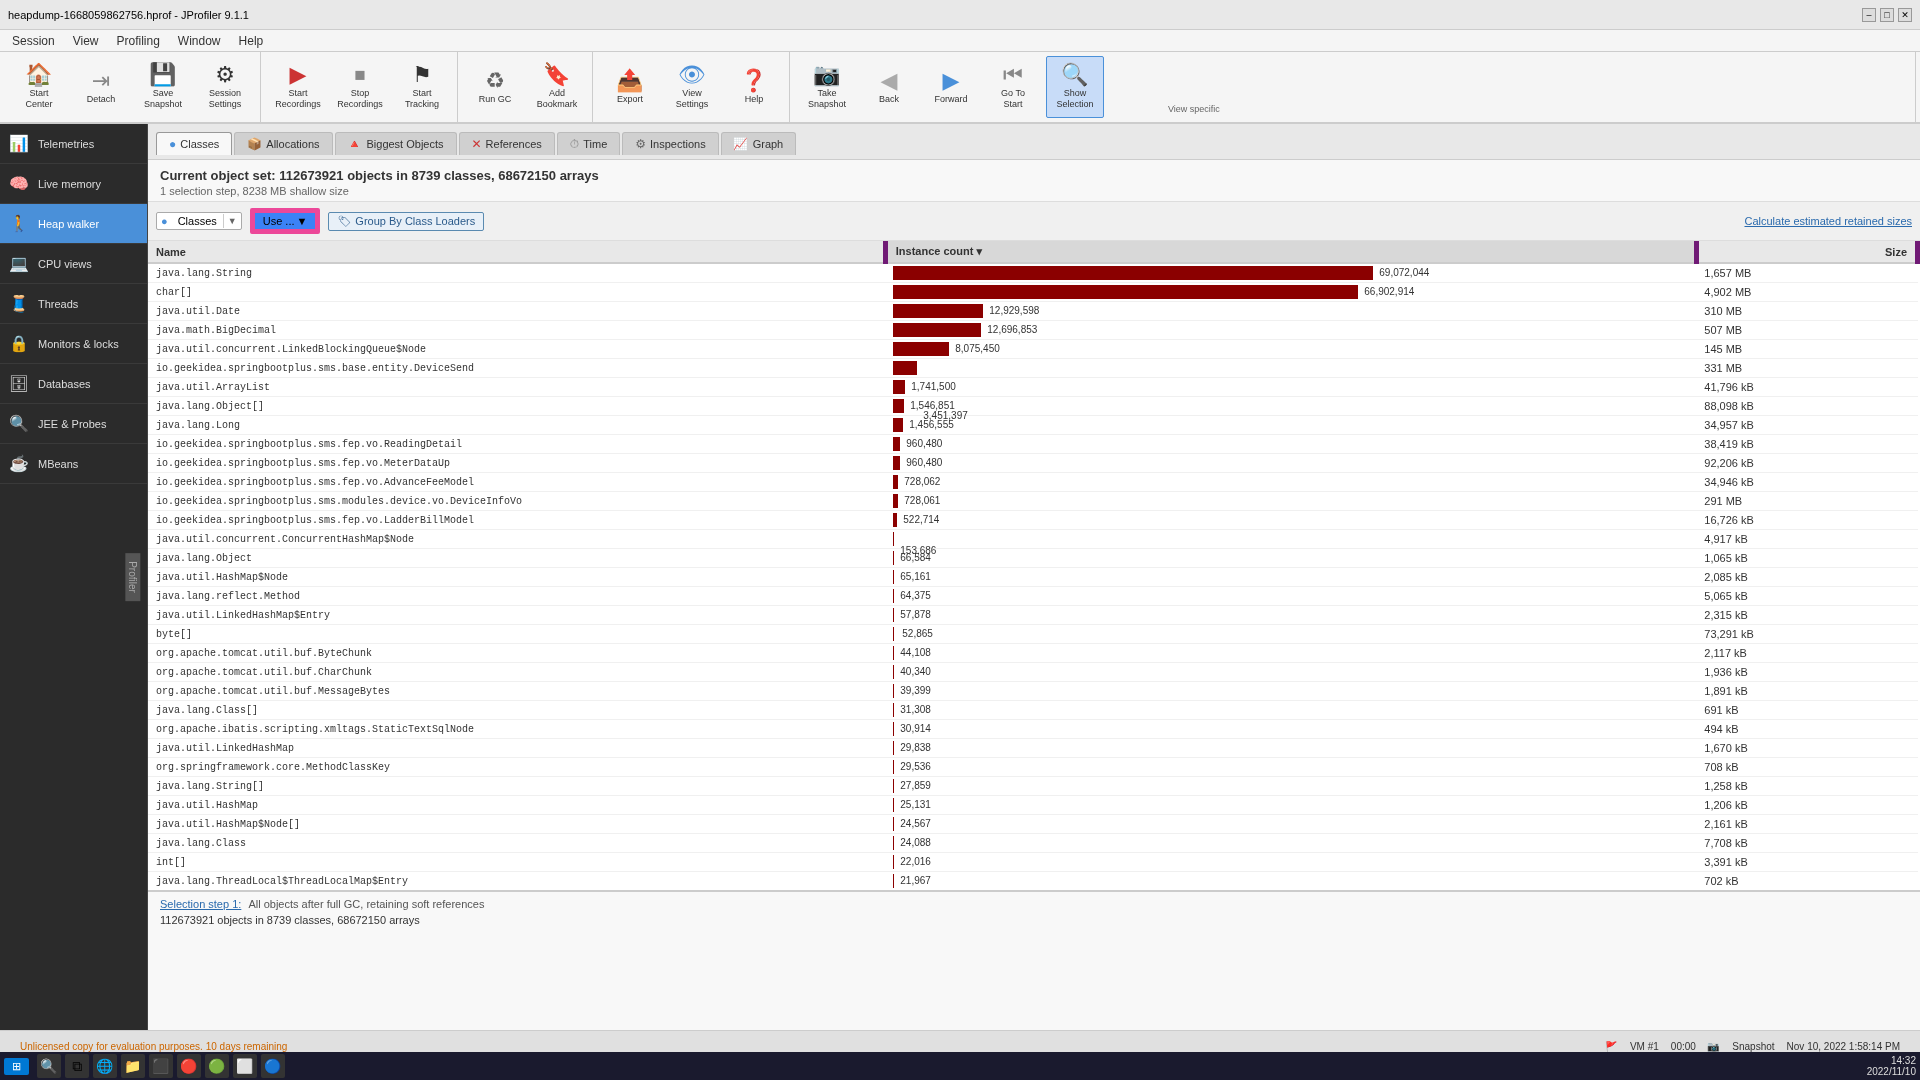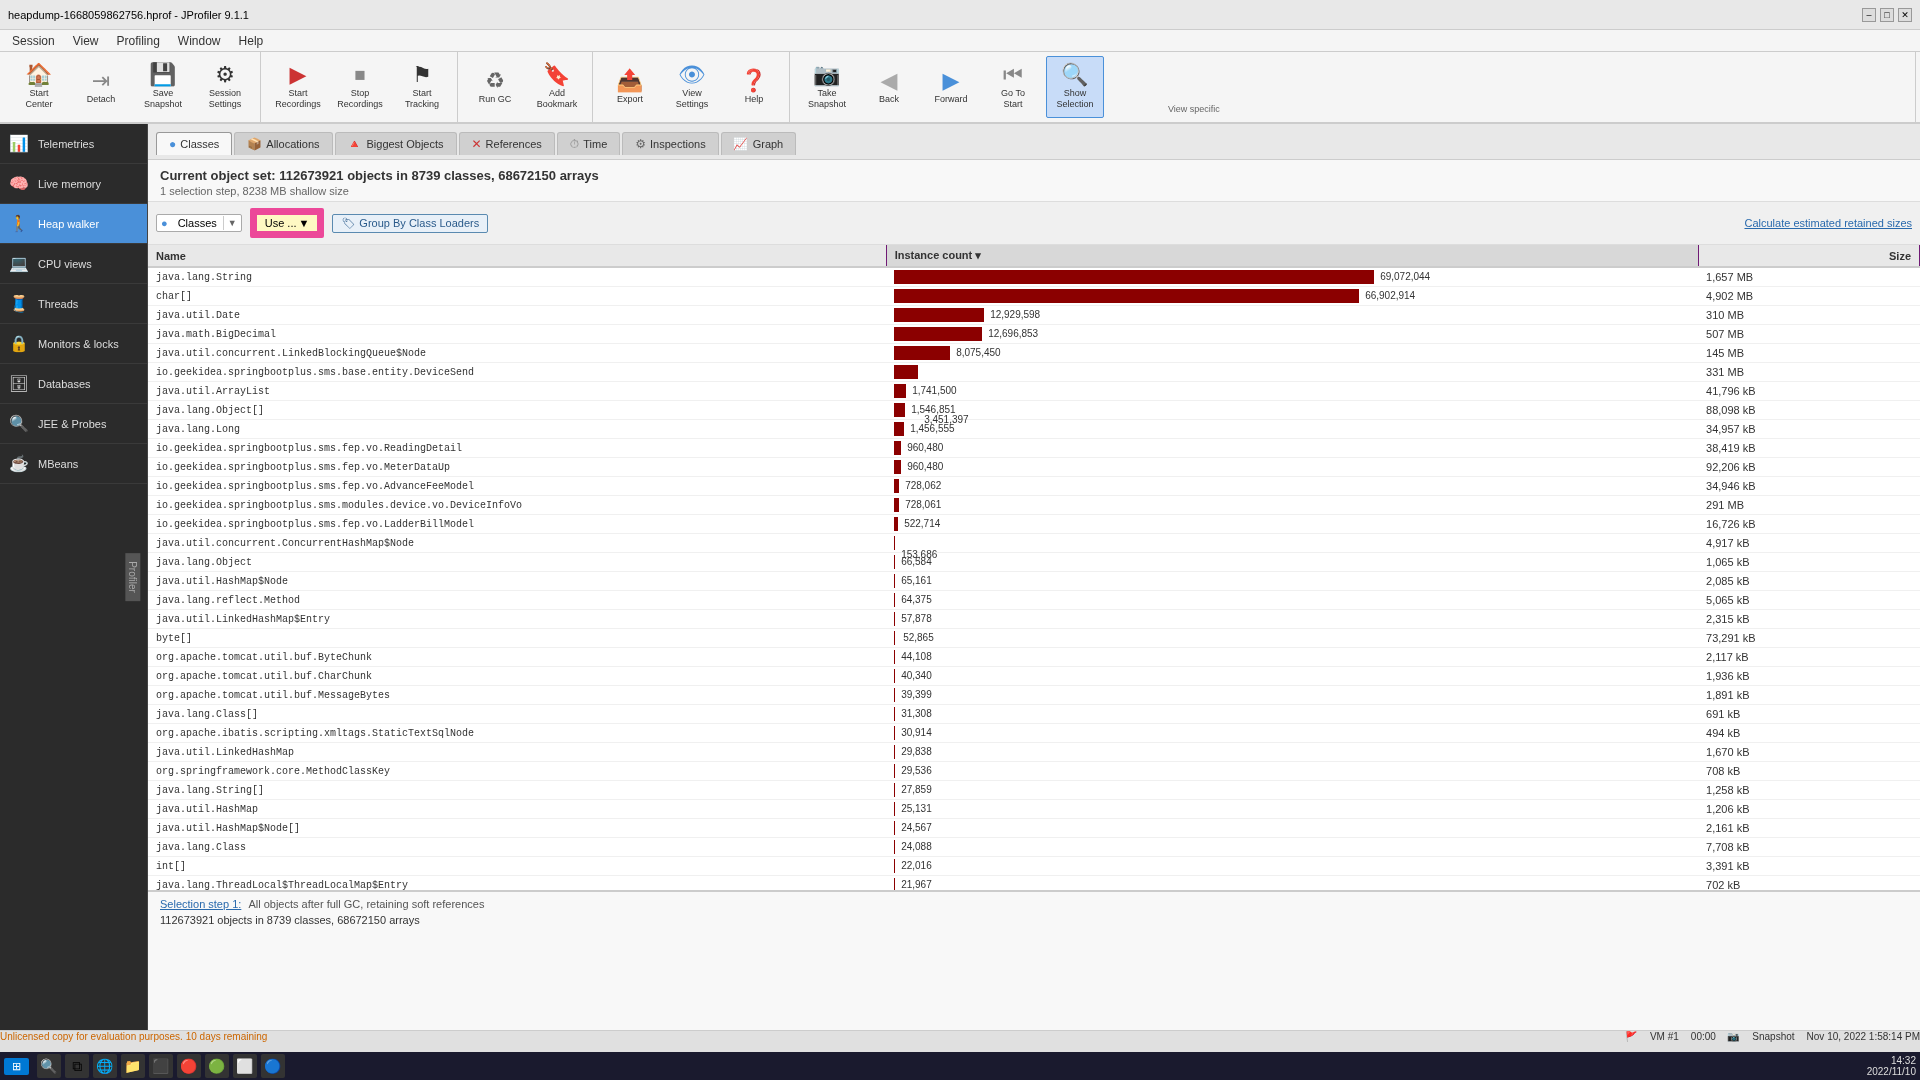--- a/index.html
+++ b/index.html
@@ -166,22 +166,22 @@
       align-items: center;
       border: 1px solid #aaa;
       background: white;
       border-radius: 2px;
       overflow: hidden;
     }
     .view-select .vs-icon { padding: 2px 4px; font-size: 11px; }
     .use-btn {
       display: flex;
       align-items: center;
-      border: 7px solid #ec4899;
-      background: #fef9c3;
+      border: 5px solid #ec4899;
+      background: #3b82f6;
       border-radius: 2px;
       padding: 2px 8px;
       font-size: 11px;
       cursor: pointer;
       gap: 2px;
     }
     .group-class-btn {
       display: flex;
       align-items: center;
       border: 1px solid #5a8ab0;
@@ -202,21 +202,21 @@
       background: white;
     }
     table { width: 100%; border-collapse: collapse; }
     thead tr { background: #e8e8e8; border-bottom: 2px solid #ccc; position: sticky; top: 0; }
     th {
       padding: 4px 8px;
       text-align: left;
       font-size: 11px;
       font-weight: bold;
       color: #333;
-      border-right: 1px solid #701a75;
+      border-right: 5px solid #701a75;
       white-space: nowrap;
       cursor: pointer;
     }
     th.sort-col { background: #d8d8d8; }
     td {
       padding: 2px 8px;
       font-size: 11px;
       color: #333;
       border-bottom: 1px solid #f0f0f0;
       white-space: nowrap;
@@ -239,22 +239,22 @@
     .sel-title { font-size: 11px; color: #2a6aad; text-decoration: underline; cursor: pointer; }
     .sel-desc { font-size: 11px; color: #555; display: inline; margin-left: 4px; }
     .sel-count { font-size: 11px; color: #333; margin-top: 4px; }
 
     
     #statusbar {
       height: 22px;
       background: #e0e0e0;
       border-top: 1px solid #ccc;
       display: flex;
-      align-items: flex-start;
-      padding: 0 0;
+      align-items: flex-end;
+      padding: 0 20px;
       font-size: 10px;
       color: #333;
       gap: 8px;
     }
     .status-warn { color: #cc6600; flex: 1; }
     .status-right { display: flex; align-items: center; gap: 12px; margin-left: auto; }
 
     
     #taskbar {
       height: 28px;

